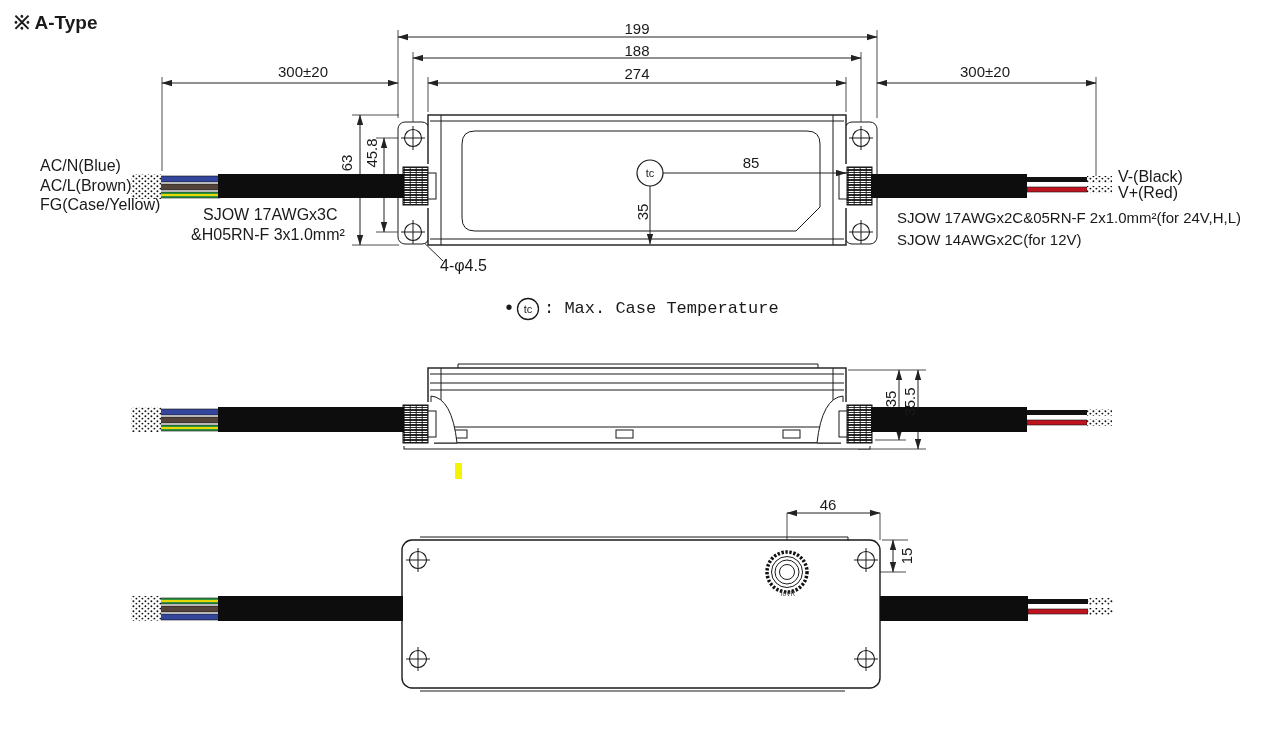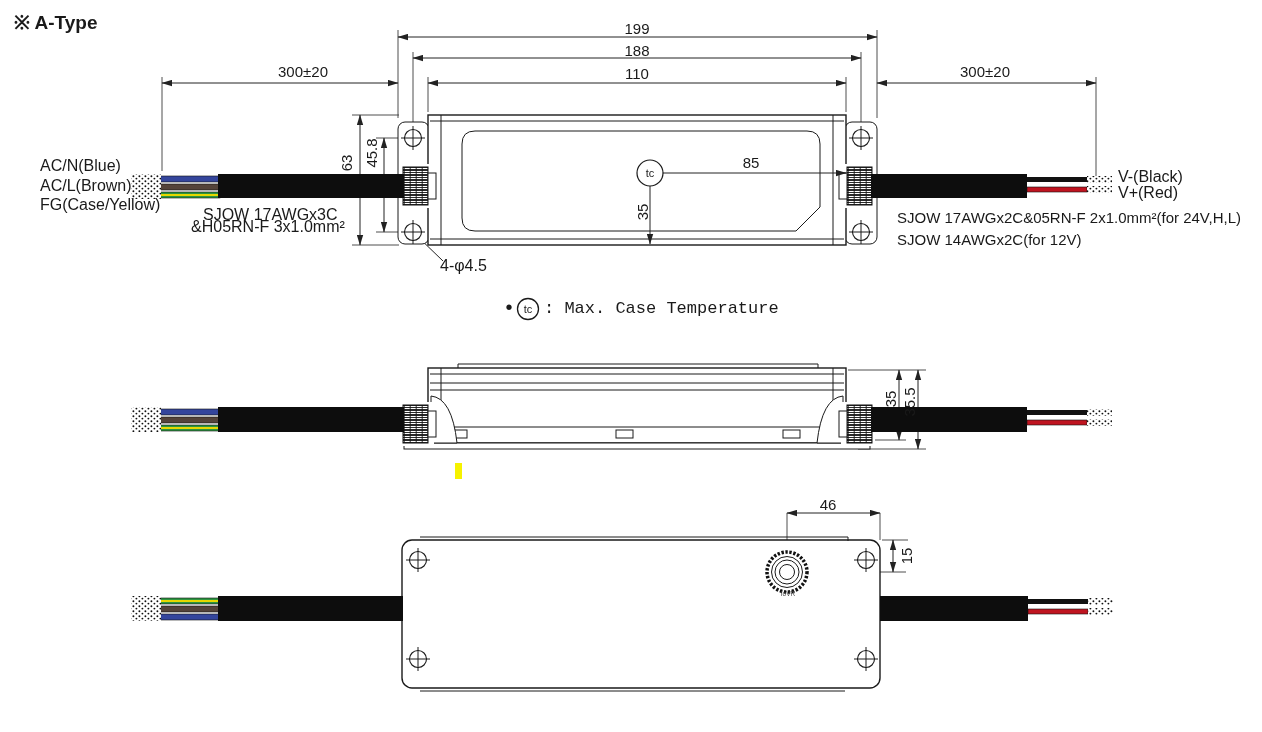--- a/index.html
+++ b/index.html
@@ -204,34 +204,34 @@
       <rect x="1088" y="598" width="25" height="7" fill="url(#fray)"></rect>
       <rect x="1088" y="608" width="25" height="7" fill="url(#fray)"></rect>
     </g>
   </g>
 </svg>
 
 <span class="lbl f19" style="left:14px;top:13px;">※ A-Type</span>
 
 <span class="lbl f15 c" style="left:637px;top:29px;">199</span>
 <span class="lbl f15 c" style="left:637px;top:51px;">188</span>
-<span class="lbl f15 c" style="left:637px;top:74px;">110</span>
+<span class="lbl f15 c" style="left:637px;top:74px;">274</span>
 <span class="lbl f15 c" style="left:303px;top:72px;">300±20</span>
 <span class="lbl f15 c" style="left:985px;top:72px;">300±20</span>
 <span class="lbl f15 rot" style="left:347px;top:163px;">63</span>
 <span class="lbl f15 rot" style="left:372px;top:153px;">45.8</span>
 <span class="lbl f15 c" style="left:737px;top:163px;padding-left:28px;">85</span>
 <span class="lbl f15 rot" style="left:643px;top:212px;">35</span>
 <span class="lbl f16" style="left:440px;top:257px;">4-φ4.5</span>
 
 <span class="lbl f16" style="left:40px;top:157px;">AC/N(Blue)</span>
 <span class="lbl f16" style="left:40px;top:177px;">AC/L(Brown)</span>
 <span class="lbl f16" style="left:40px;top:196px;">FG(Case/Yellow)</span>
 <span class="lbl f16" style="left:203px;top:206px;">SJOW 17AWGx3C</span>
-<span class="lbl f16" style="left:191px;top:218px;">&amp;H05RN-F 3x1.0mm²</span>
+<span class="lbl f16" style="left:191px;top:226px;">&amp;H05RN-F 3x1.0mm²</span>
 
 <span class="lbl f13" style="left:1118px;top:168px;">V-(Black)</span>
 <span class="lbl f13" style="left:1118px;top:184px;">V+(Red)</span>
 <span class="lbl f15" style="left:897px;top:210px;">SJOW 17AWGx2C&amp;05RN-F 2x1.0mm²(for 24V,H,L)</span>
 <span class="lbl f15" style="left:897px;top:232px;">SJOW 14AWGx2C(for 12V)</span>
 
 <span class="lbl f12 c" style="left:650px;top:173px;">tc</span>
 
 <span class="lbl f20 c" style="left:509px;top:307px;">•</span>
 <span class="lbl f12 c" style="left:528px;top:309px;">tc</span>

